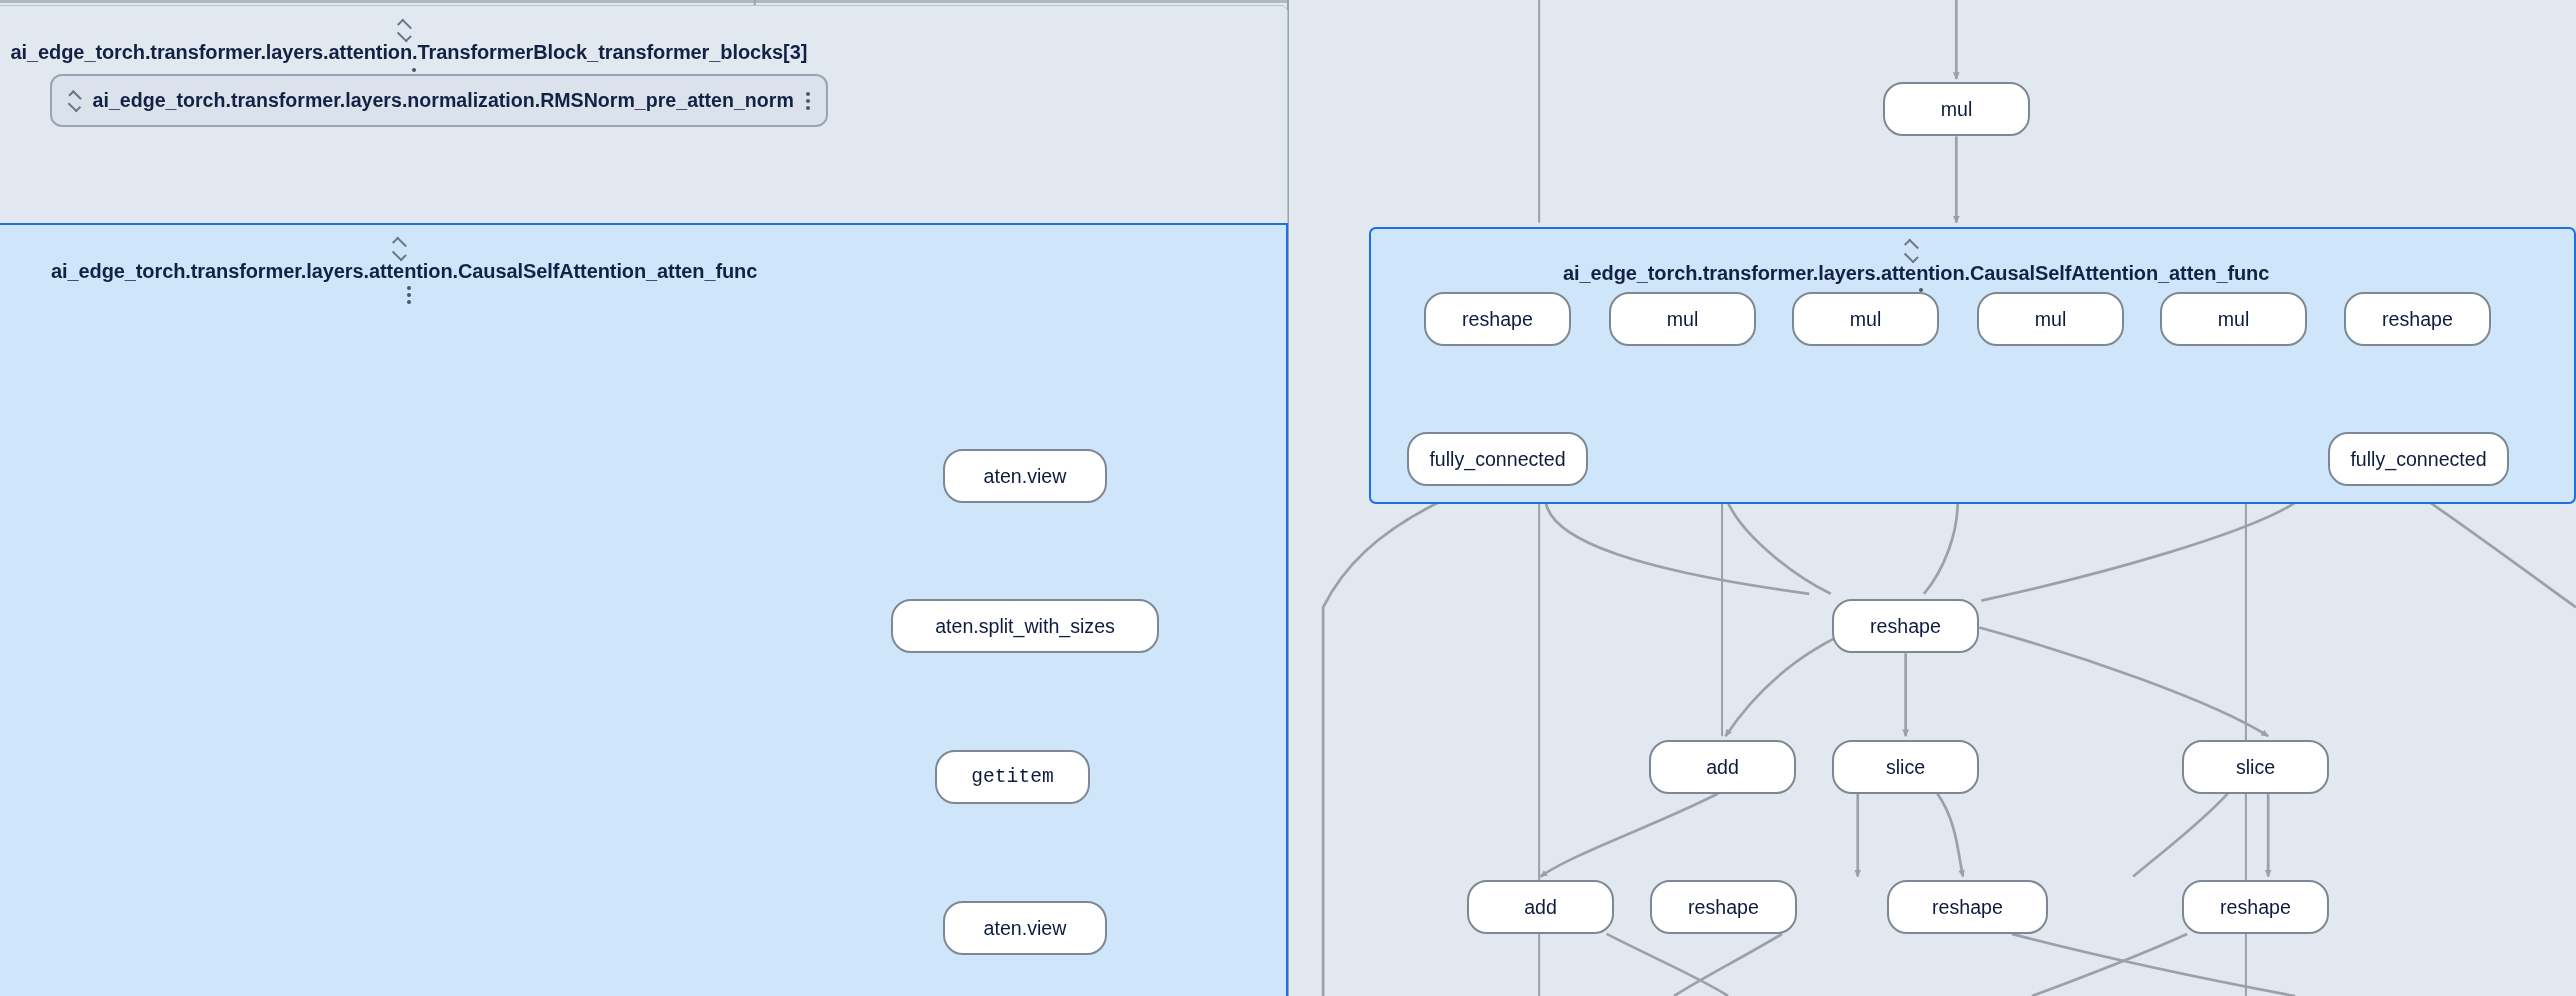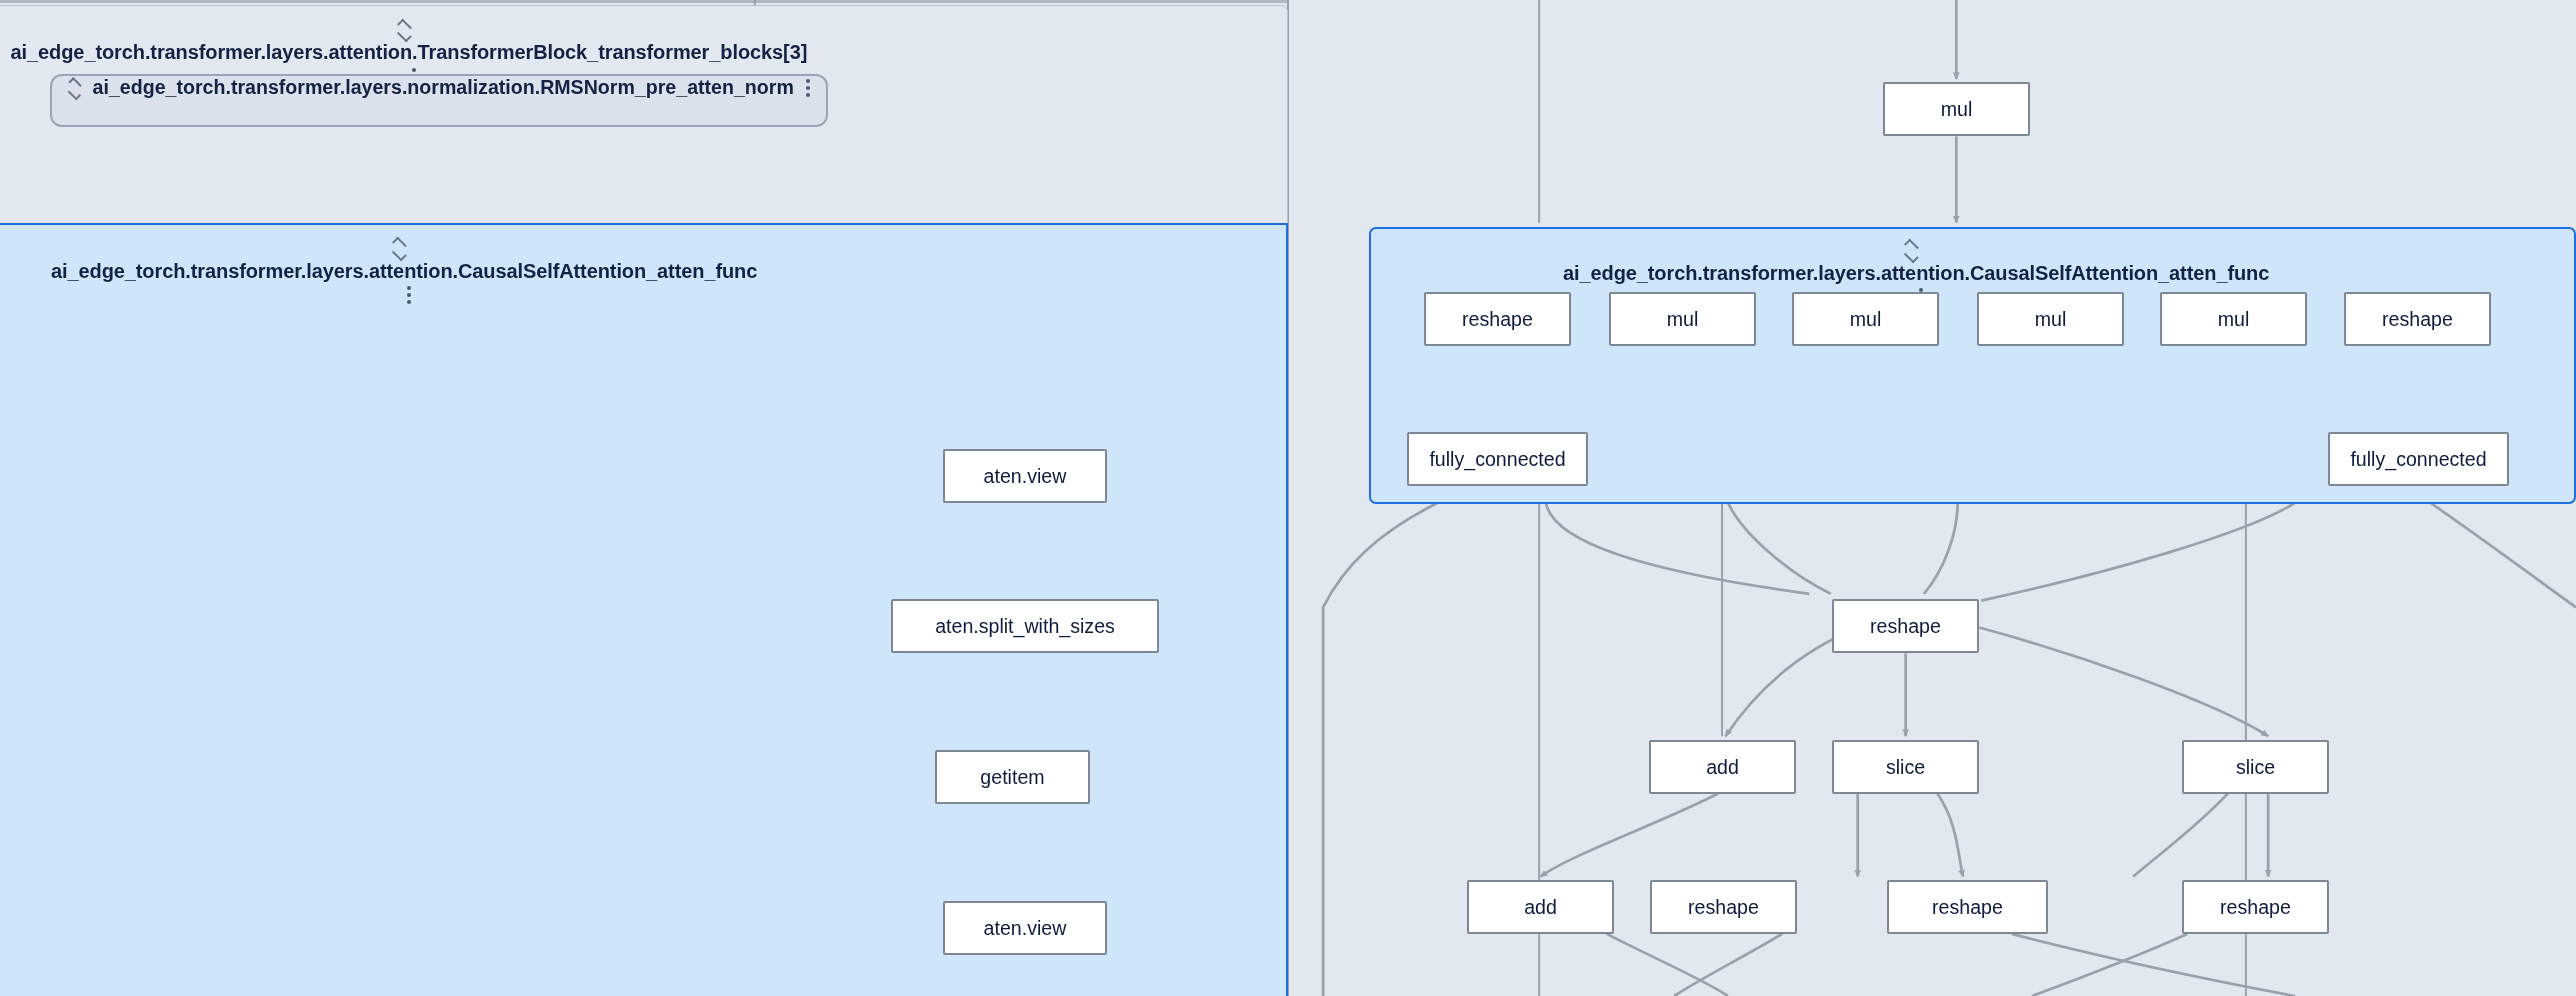--- a/index.html
+++ b/index.html
@@ -101,20 +101,21 @@
   }
   .kebab-icon i:nth-child(1) { top: 3.4px; }
   .kebab-icon i:nth-child(2) { top: 10px; }
   .kebab-icon i:nth-child(3) { top: 17px; }
 
   
   .pill {
     position: absolute;
     box-sizing: border-box;
     display: flex;
+    align-items: center;
     background: #dbe2ec;
     border: 2px solid #9aa4b4;
     border-radius: 12px;
     padding: 0 13.5px;
     white-space: nowrap;
   }
   .pill .pill-label {
     font-size: 19.6px;
     font-weight: 700;
     color: #132244;
@@ -122,21 +123,21 @@
 
   
   .op {
     position: absolute;
     box-sizing: border-box;
     display: flex;
     align-items: center;
     justify-content: center;
     background: #ffffff;
     border: 2.7px solid #7d8894;
-    border-radius: 2px;
+    border-radius: 20px;
     white-space: nowrap;
   }
   .op .op-label {
     font-size: 19.6px;
     color: #0d1b3e;
     font-weight: 400;
   }
   .top-rule {
     position: absolute;
     left: 0; top: 0;
@@ -266,21 +267,21 @@
   <div id="op-nodes">
       <div class="op" style="left: 1883px; top: 82px; width: 147px; height: 54px;">
         <span class="op-label">mul</span>
       </div>
       <div class="op" style="left: 943px; top: 449px; width: 164px; height: 54px;">
         <span class="op-label">aten.view</span>
       </div>
       <div class="op" style="left: 891px; top: 599px; width: 268px; height: 54px;">
         <span class="op-label">aten.split_with_sizes</span>
       </div>
-      <div class="op" style="left: 935px; top: 750px; width: 155px; height: 54px;">
+      <div class="op" style="left: 935px; top: 750px; width: 155px; height: 54px; font-family: Liberation Mono, monospace;">
         <span class="op-label">getitem</span>
       </div>
       <div class="op" style="left: 943px; top: 901px; width: 164px; height: 54px;">
         <span class="op-label">aten.view</span>
       </div>
       <div class="op" style="left: 1424px; top: 292px; width: 147px; height: 54px;">
         <span class="op-label">reshape</span>
       </div>
       <div class="op" style="left: 1609px; top: 292px; width: 147px; height: 54px;">
         <span class="op-label">mul</span>

